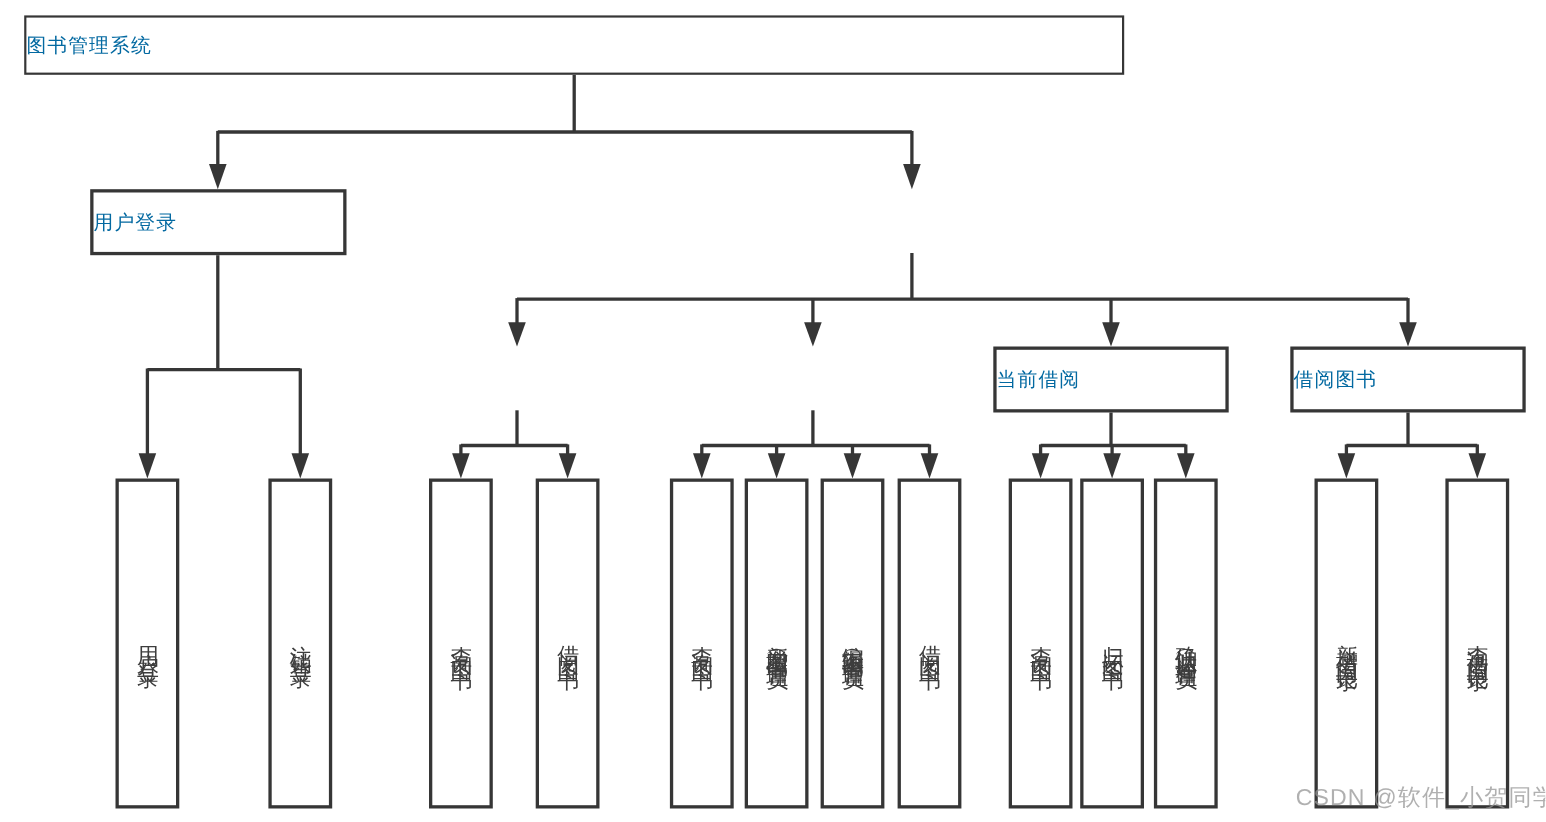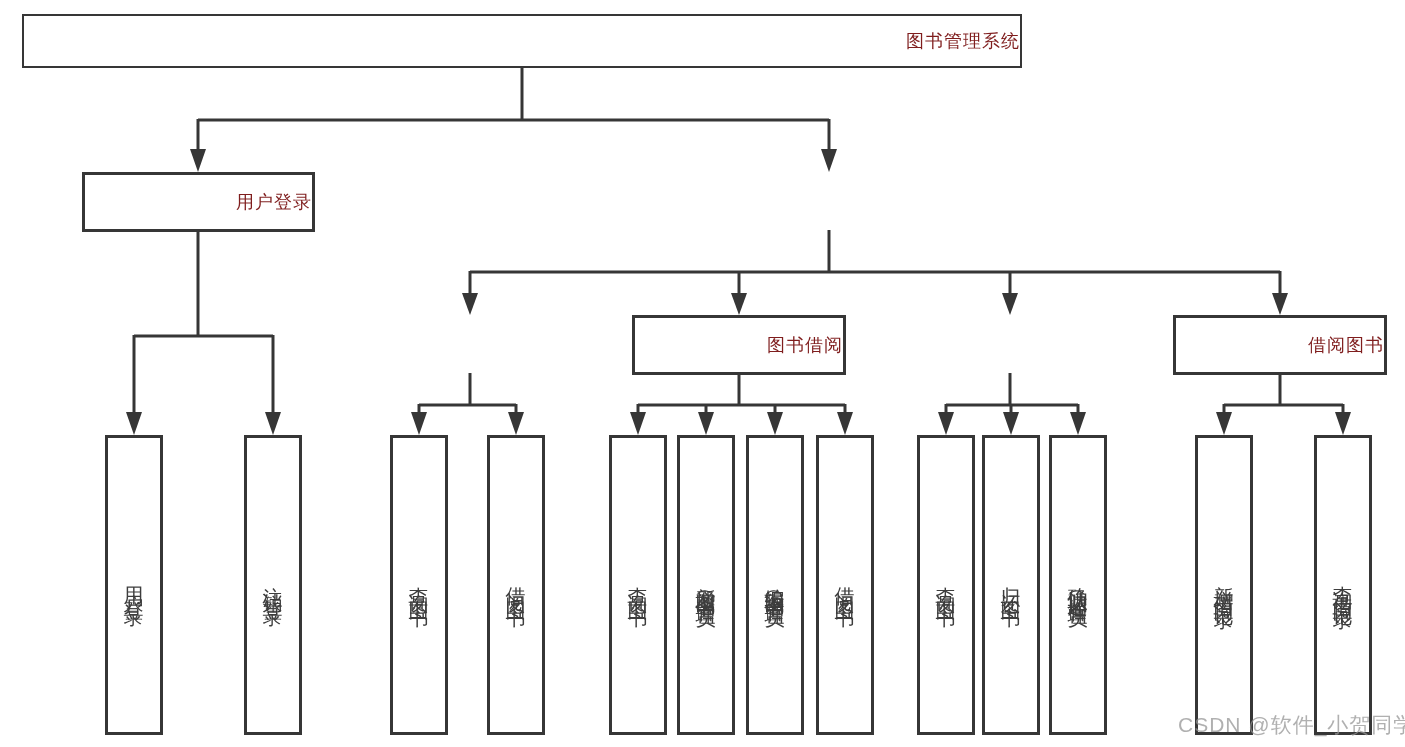--- a/index.html
+++ b/index.html
@@ -12,22 +12,22 @@
     overflow: hidden;
   }
   #wires { position: absolute; left: 0; top: 0; z-index: 1; }
   .box {
     position: absolute;
     box-sizing: border-box;
     background: #ffffff;
     border: 3px solid #363636;
     display: flex;
     align-items: center;
-    justify-content: flex-end;
-    color: #7f1d1d;
+    justify-content: flex-start;
+    color: #0369a1;
     font-size: 18px;
     letter-spacing: 1px;
     z-index: 2;
   }
   .box.root { border-width: 2px; }
   .vbox {
     position: absolute;
     box-sizing: border-box;
     background: #ffffff;
     border: 3px solid #363636;
@@ -131,22 +131,22 @@
   </svg>
 
   <div class="box root" style="left:22px; top:14px; width:1000px; height:54px;">
     <span>图书管理系统</span>
   </div>
 
   <div class="box" style="left:82px; top:172px; width:233px; height:60px;">
     <span>用户登录</span>
   </div>
 
-  <div class="box" style="left:632px; top:315px; width:214px; height:60px;">
-    <span>图书借阅</span>
+  <div class="box" style="left:903px; top:315px; width:214px; height:60px;">
+    <span>当前借阅</span>
   </div>
   <div class="box" style="left:1173px; top:315px; width:214px; height:60px;">
     <span>借阅图书</span>
   </div>
 
   <div class="vbox" style="left:105px; top:435px; width:58px; height:300px;">
     <span class="vtext">用户登录</span>
   </div>
   <div class="vbox" style="left:244px; top:435px; width:58px; height:300px;">
     <span class="vtext">注销登录</span>

